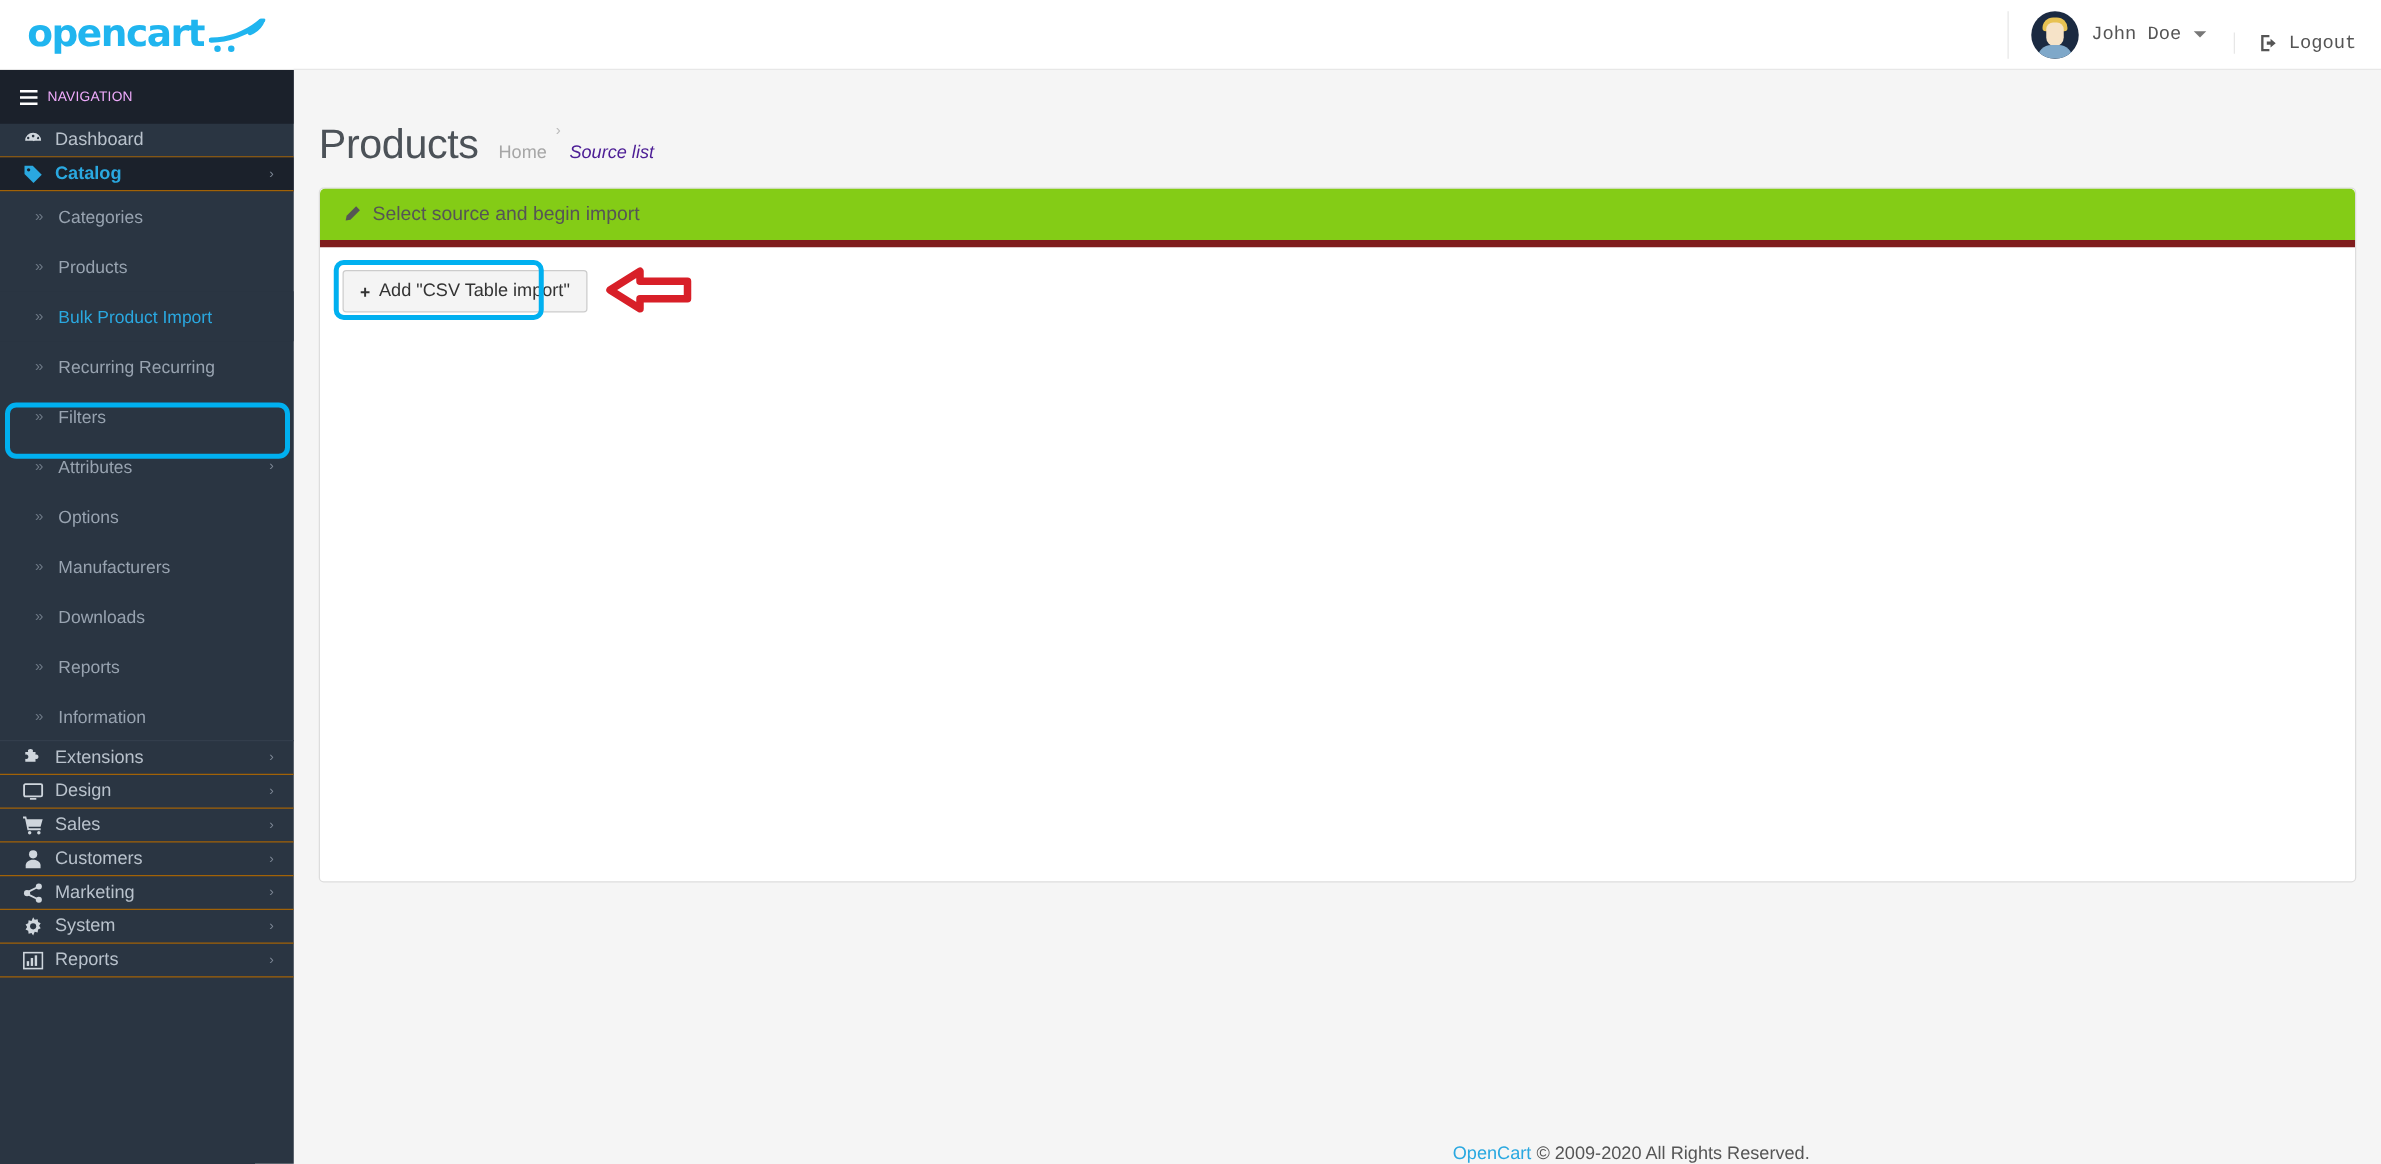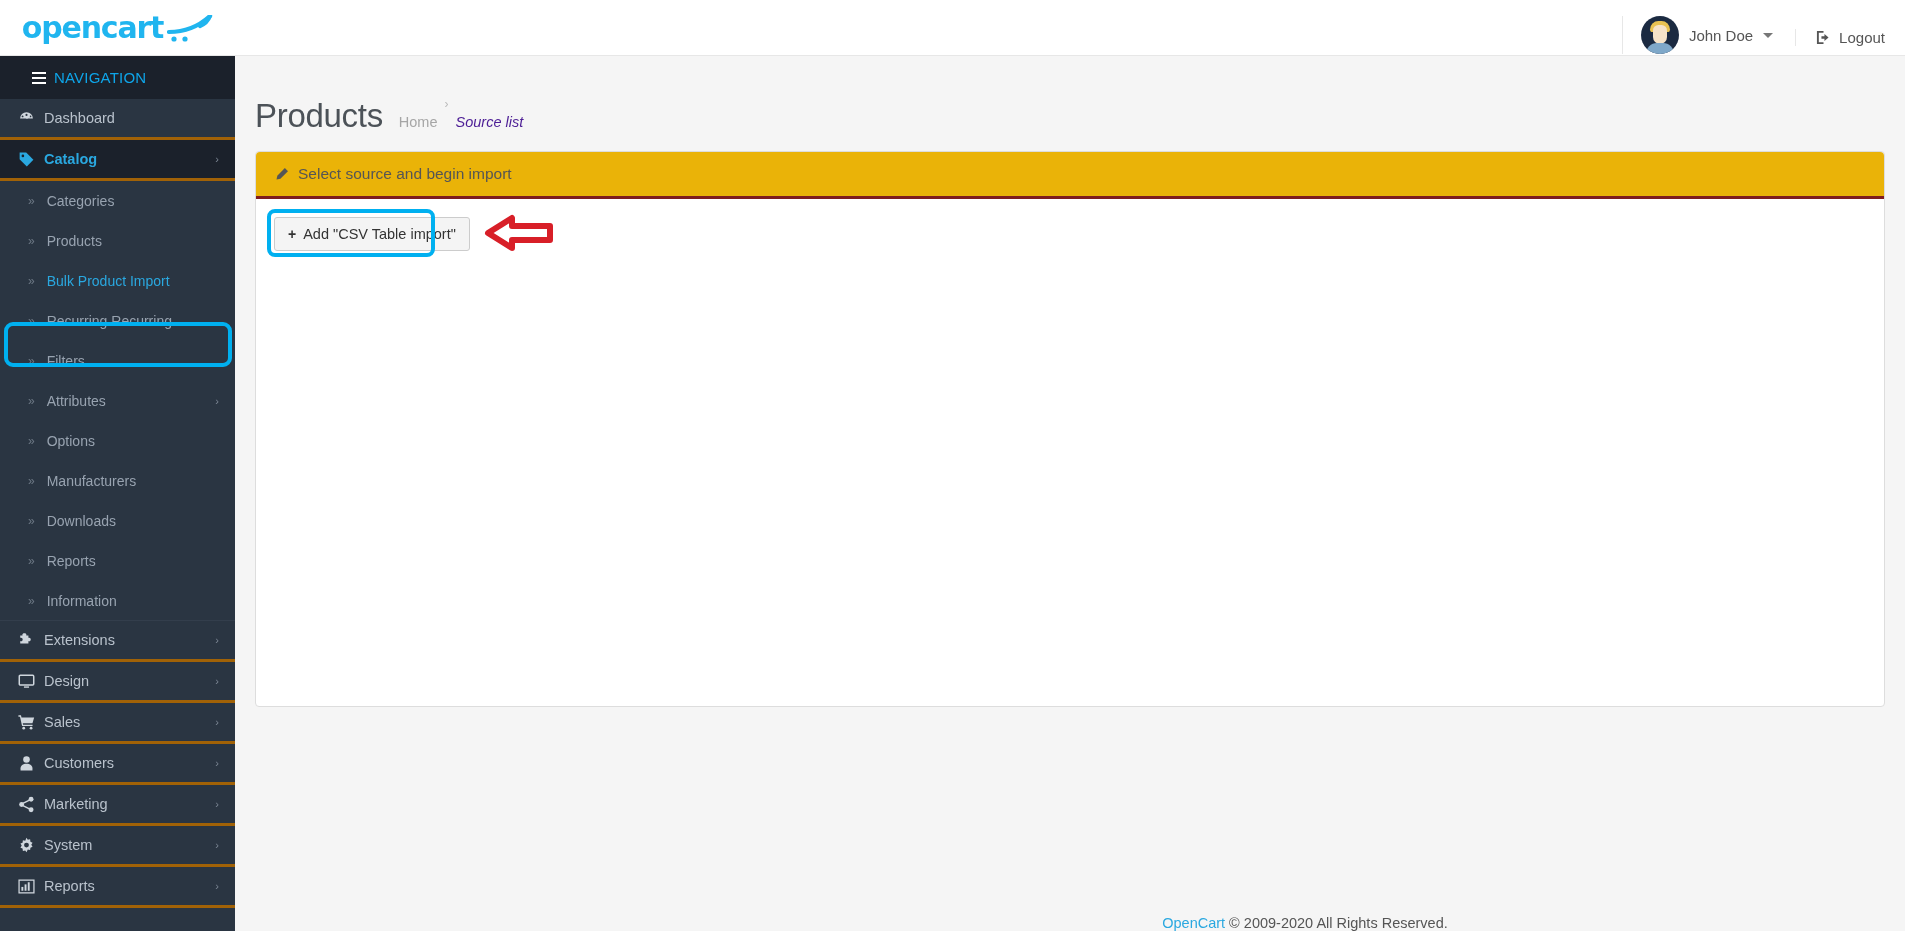--- a/index.html
+++ b/index.html
@@ -26,22 +26,22 @@
   }
   .logo-text {
     font-size: 30px; font-weight: bold; color: #20b5ef;
     letter-spacing: -1.2px;
     font-family: "DejaVu Sans", sans-serif;
   }
   .logo-cart { position: relative; width: 46px; height: 30px; margin-left: 4px; }
   .logo-cart svg { position: absolute; left: 0; top: 2px; }
 
   .topbar-right {
-    position: absolute; right: 0; top: 16px;
-    height: 55px; display: flex; align-items: flex-start;
+    position: absolute; right: 0; top: 0;
+    height: 55px; display: flex; align-items: center; font-family: Liberation Mono, monospace;
   }
   .user-menu {
     display: flex; align-items: center; gap: 10px;
     padding: 0 22px 0 18px;
     border-left: 1px solid #e7e7e7;
     cursor: pointer;
   }
   .avatar {
     width: 38px; height: 38px; border-radius: 50%;
     background: #1b2a41; overflow: hidden; position: relative;
@@ -71,34 +71,34 @@
   .sidebar {
     position: absolute; left: 0; top: 56px;
     width: 235px; height: 875px;
     background: #2a3542;
     overflow: hidden;
     z-index: 20;
   }
   .nav-header {
     height: 43px; background: #1b212b;
     display: flex; align-items: center;
-    padding-left: 32px; gap: 8px;
-    color: #0ea5e9; font-size: 15px; letter-spacing: .2px;
+    padding-left: 16px; gap: 8px;
+    color: #f0abfc; font-size: 11px; letter-spacing: .2px;
   }
   .burger { display: inline-block; width: 14px; }
   .burger span { display: block; height: 2px; background: #ffffff; margin-bottom: 3px; }
   .burger span:last-child { margin-bottom: 0; }
 
   .nav-item {
     position: relative;
-    height: 41px;
+    height: 27px;
     display: flex; align-items: center;
     padding-left: 18px;
     color: #b9c2cc; font-size: 14.5px;
-    border-bottom: 3px solid #a16207;
+    border-bottom: 1px solid #a16207;
     cursor: pointer;
   }
   .nav-item .ic {
     width: 26px; display: flex; align-items: center;
     color: #cfd6dd; flex: none;
   }
   .nav-item.active-top { background: #1b212b; }
   .nav-item.active-top .lbl { color: #2aa8e0; font-weight: bold; }
   .nav-item.active-top .ic { color: #2aa8e0; }
   .chev {
@@ -149,22 +149,22 @@
   .panel {
     margin: 0 20px;
     background: #ffffff;
     border: 1px solid #ddd;
     border-radius: 4px;
     height: 556px;
     position: relative;
   }
   .panel-head {
     height: 47px;
-    background: #eab308;
-    border-bottom: 3px solid #7f1d1d;
+    background: #84cc16;
+    border-bottom: 6px solid #7f1d1d;
     display: flex; align-items: center;
     padding-left: 18px; gap: 9px;
     color: #555; font-size: 15.5px;
     border-radius: 4px 4px 0 0;
   }
   .panel-head .pencil { color: #555; display: flex; }
   .panel-body { padding: 18px; position: relative; }
 
   .btn-default {
     display: inline-flex; align-items: center; gap: 7px;

